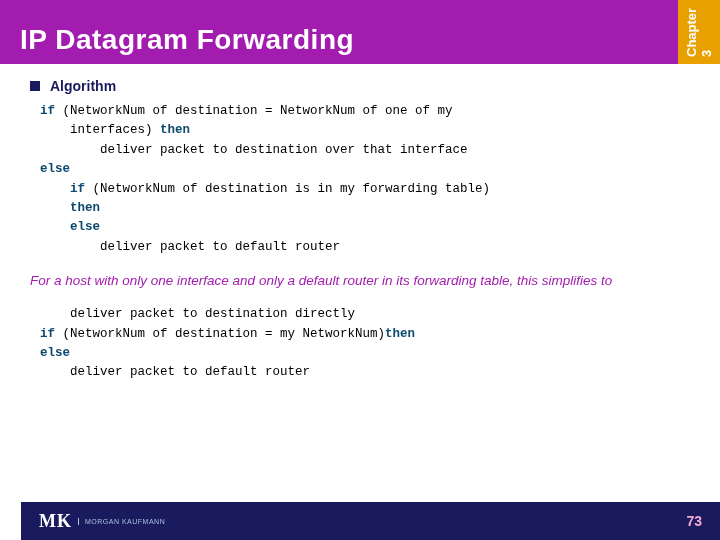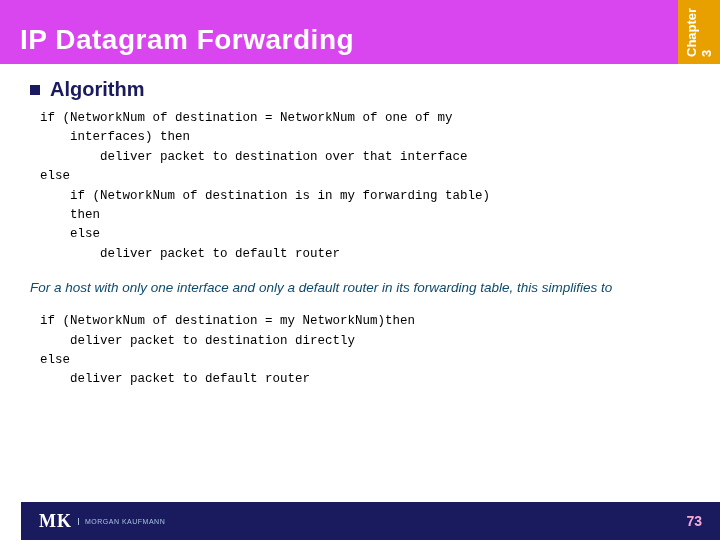--- a/index.html
+++ b/index.html
@@ -15,21 +15,21 @@
     .page {
       width: 720px;
       height: 540px;
       position: relative;
       display: flex;
       flex-direction: column;
     }
 
     
     .header {
-      background: #d946ef;
+      background: #a21caf;
       color: #fff;
       display: flex;
       align-items: center;
       justify-content: space-between;
       padding: 24px 20px 8px 20px;
       min-height: 62px;
     }
 
     .header-title {
       font-size: 28px;
@@ -75,44 +75,44 @@
     .bullet-square {
       width: 10px;
       height: 10px;
       background: #1a1a5e;
       display: inline-block;
       margin-right: 10px;
       flex-shrink: 0;
     }
 
     .algo-title {
-      font-size: 20px;
+      font-size: 14px;
       font-weight: bold;
       color: #1a1a5e;
     }
 
     
     .code-block {
       font-family: 'Courier New', Courier, monospace;
       font-size: 12.5px;
       line-height: 1.55;
       color: #000;
       margin-left: 10px;
       margin-bottom: 14px;
     }
 
     .kw {
-      font-weight: normal;
-      color: #000000;
+      font-weight: bold;
+      color: #0c4a6e;
     }
 
     
     .prose {
       font-size: 13.5px;
-      color: #0c4a6e;
+      color: #a21caf;
       line-height: 1.5;
       margin-bottom: 14px;
       font-style: italic;
     }
 
     
     .footer {
       background: #1a1a5e;
       height: 38px;
       display: flex;
@@ -165,22 +165,22 @@
       <div><span class="kw">else</span></div>
       <div>&nbsp;&nbsp;&nbsp;&nbsp;<span class="kw">if</span> (NetworkNum of destination is in my forwarding table)</div>
       <div>&nbsp;&nbsp;&nbsp;&nbsp;<span class="kw">then</span></div>
       <div>&nbsp;&nbsp;&nbsp;&nbsp;<span class="kw">else</span></div>
       <div>&nbsp;&nbsp;&nbsp;&nbsp;&nbsp;&nbsp;&nbsp;&nbsp;deliver packet to default router</div>
     </div>
 
     <div class="prose">For a host with only one interface and only a default router in its forwarding table, this simplifies to</div>
 
     <div class="code-block">
+      <div>&nbsp;&nbsp;&nbsp;&nbsp;deliver packet to destination directly</div>
       <div><span class="kw">if</span> (NetworkNum of destination = my NetworkNum)<span class="kw">then</span></div>
-      <div>&nbsp;&nbsp;&nbsp;&nbsp;deliver packet to destination directly</div>
       <div><span class="kw">else</span></div>
       <div>&nbsp;&nbsp;&nbsp;&nbsp;deliver packet to default router</div>
     </div>
 
   </div>
 
   <div class="footer">
     <div class="footer-logo">
       <span class="logo-mk">MK</span>
       <div style="margin-left:6px; border-left: 1px solid #aac4e0; padding-left:6px;">

